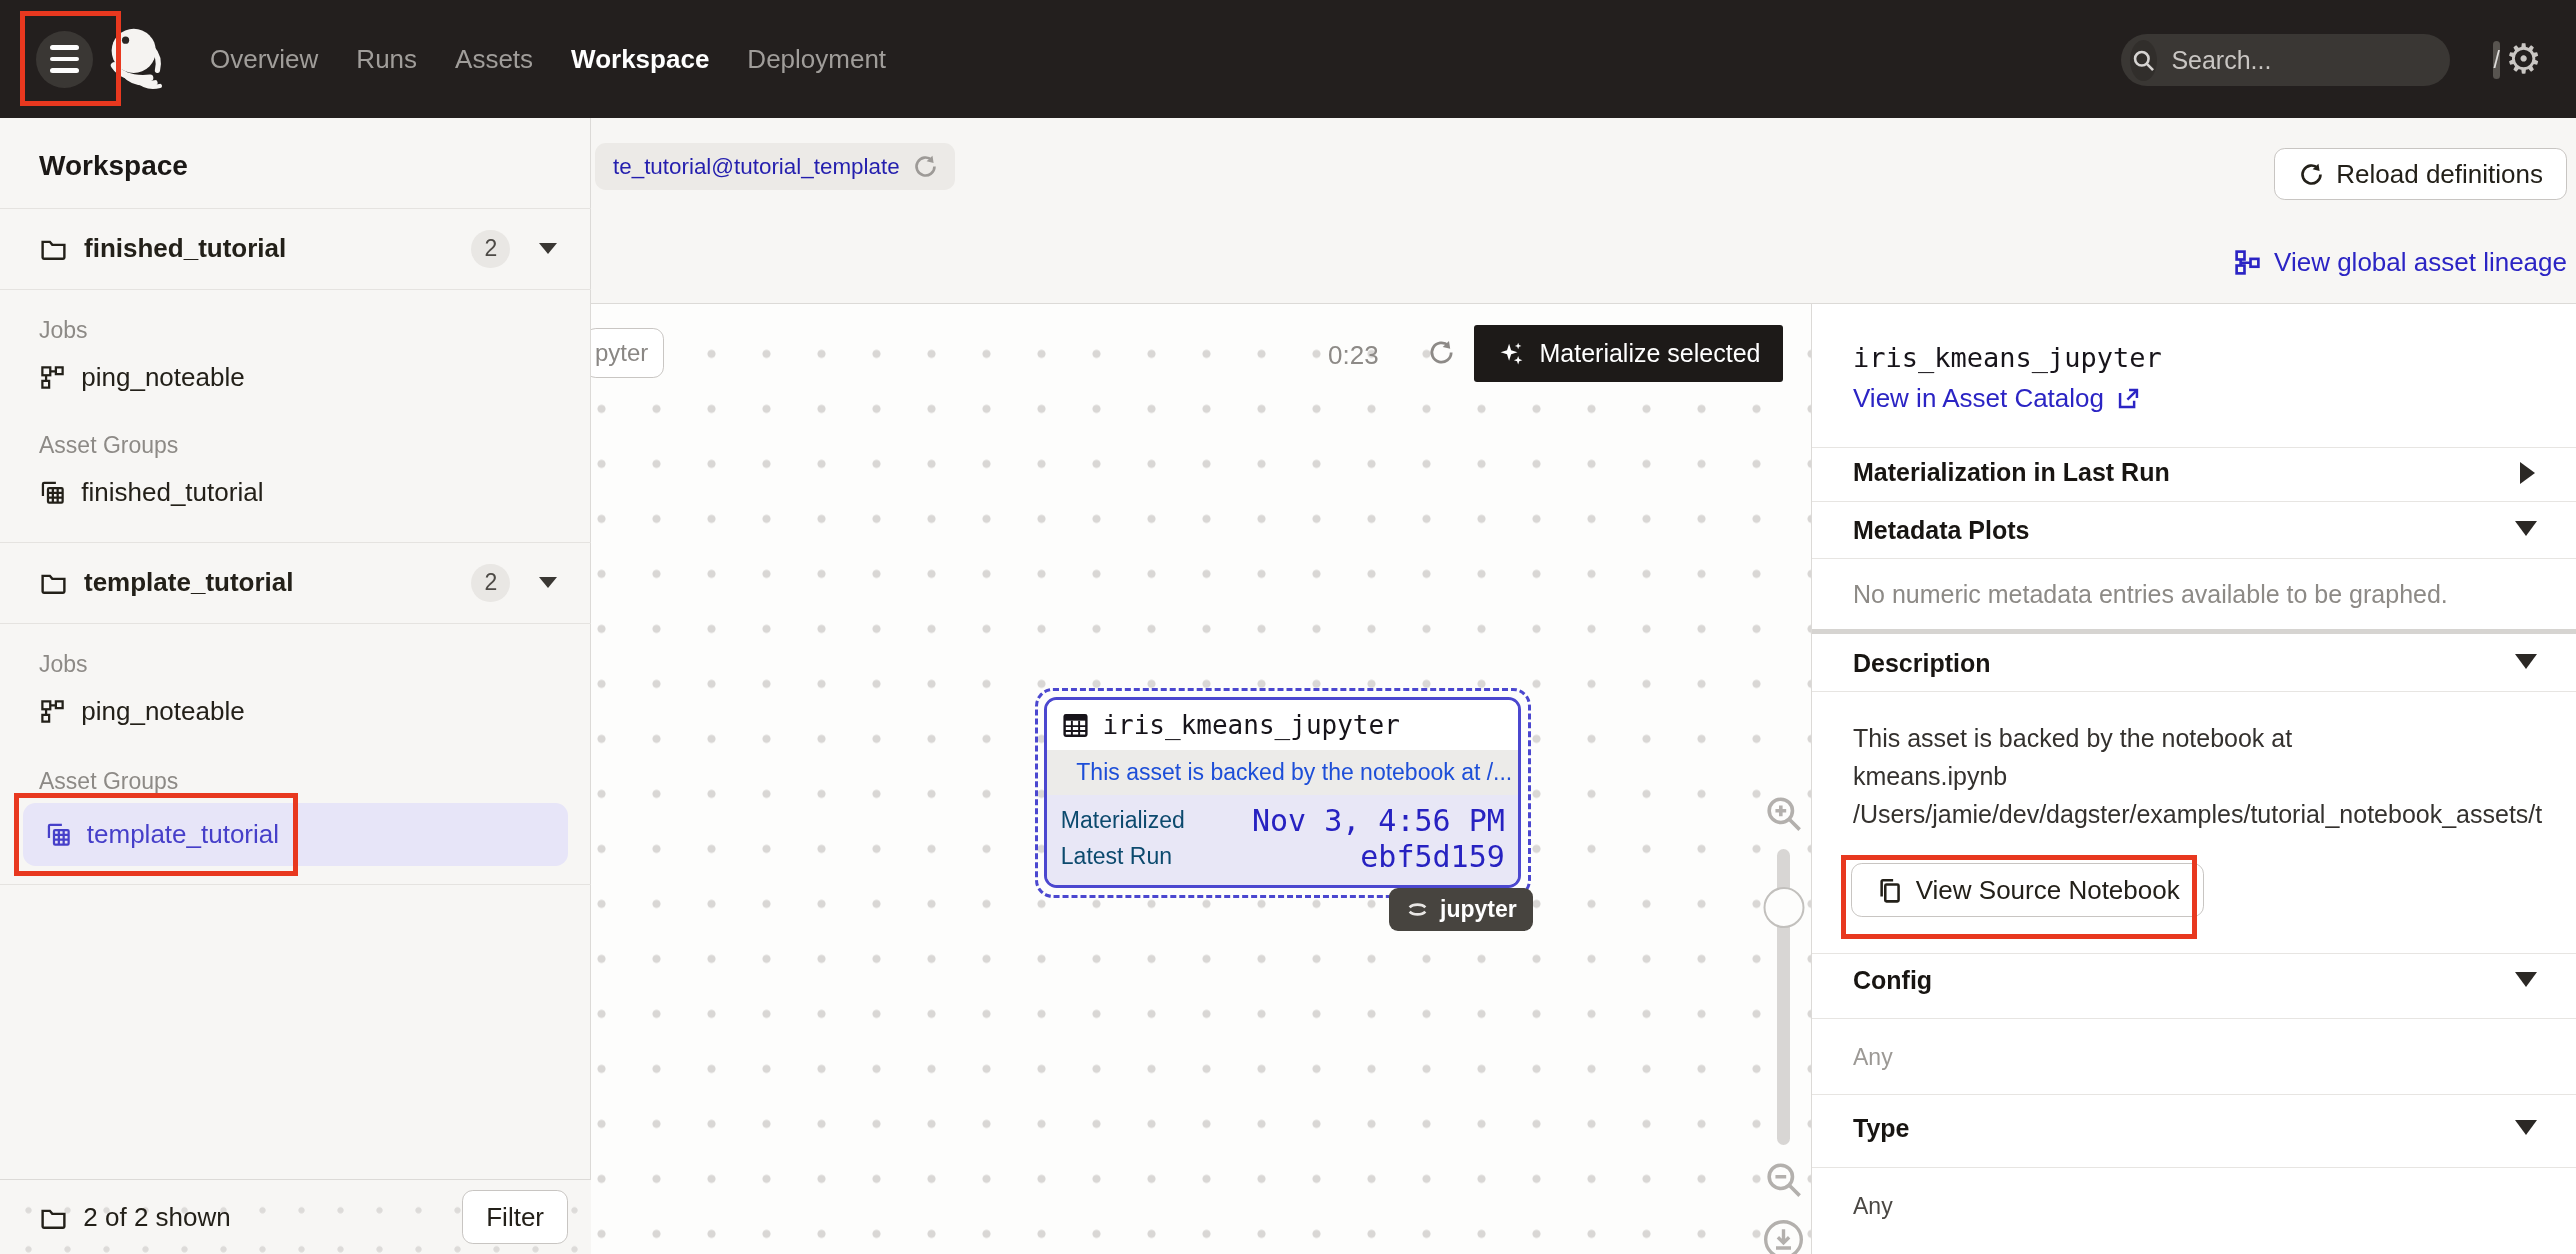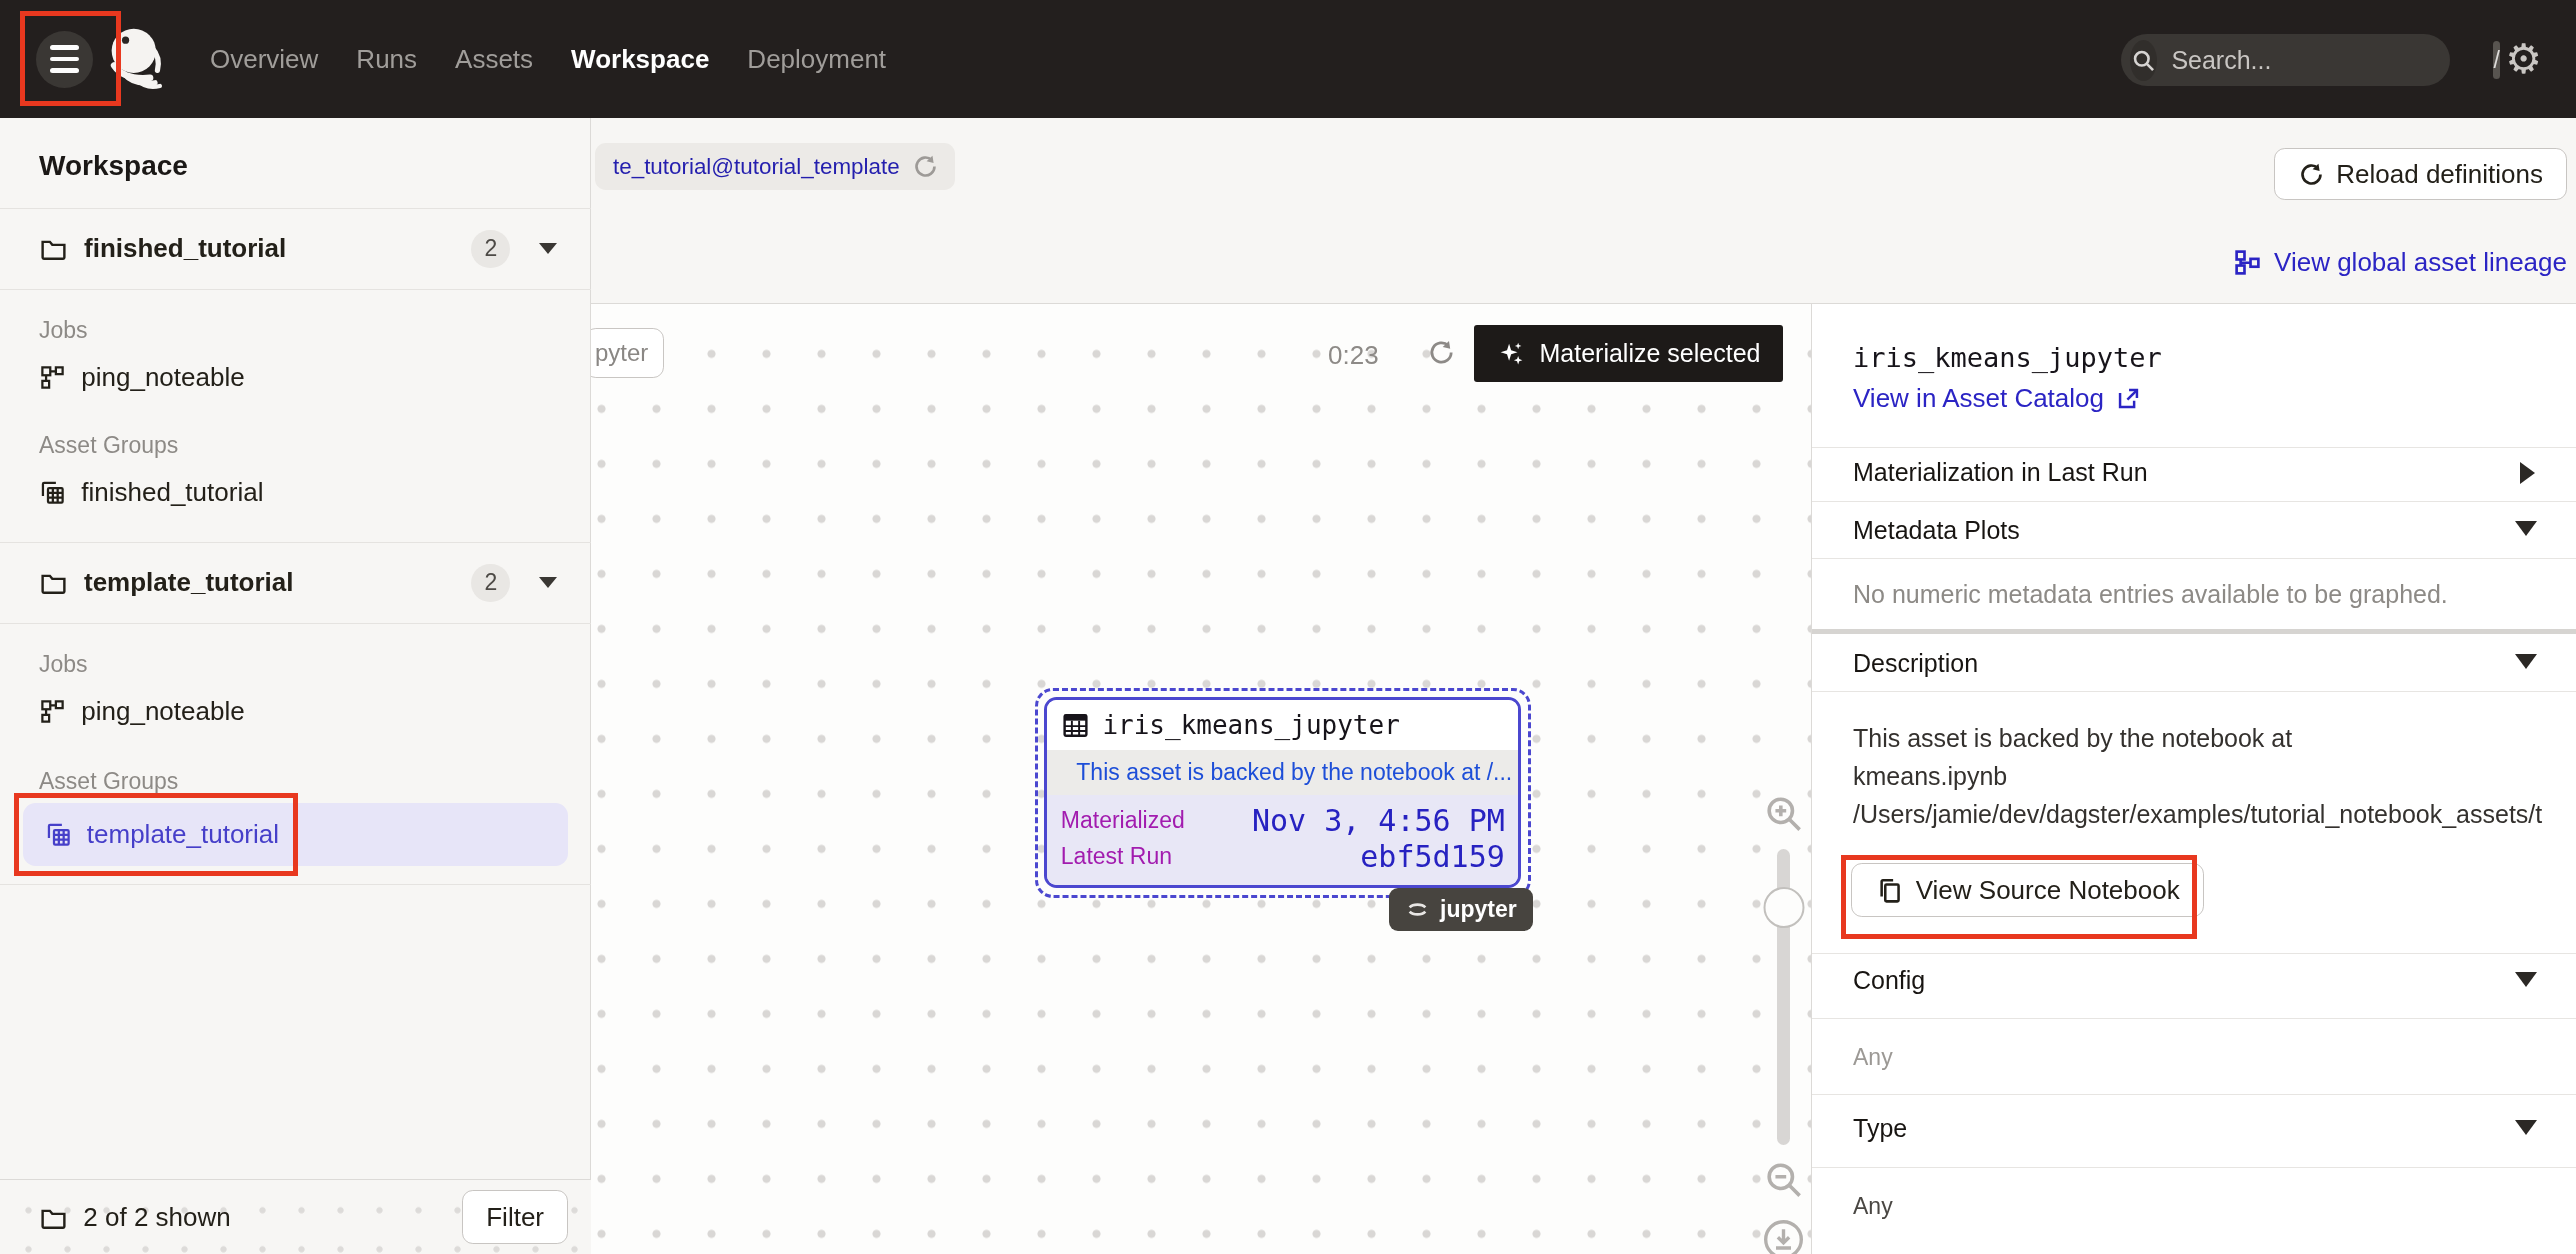--- a/index.html
+++ b/index.html
@@ -57,39 +57,39 @@
     border-radius:3px; color:#fff; font-size:25px; display:flex; align-items:center; gap:13.5px; cursor:pointer; }
 
   .node-outer { position:absolute; left:1035px; top:384px; border:3.6px dashed #4b47cf; border-radius:18px; padding:6.3px; }
   .node { width:477px; border:3.6px solid #4b47cf; border-radius:12.6px; background:#fff; overflow:hidden; }
   .node-head { height:50px; display:flex; align-items:center; gap:12.6px; padding:0 13.5px; background:#fff; }
   .node-head .t { font-size:26px; color:#17141a; }
   .node-desc { height:45px; line-height:45px; background:#ecebe9; color:#1d4ed8; font-size:23px;
     padding:0 29px; white-space:nowrap; overflow:hidden; }
   .node-stats { background:#e8e7f6; padding:7.2px 13.5px 10.8px; }
   .node-stats .row { display:flex; justify-content:space-between; align-items:center; height:36px; }
-  .node-stats .lbl { color:#a21caf; font-size:23px;text-align:right; }
+  .node-stats .lbl { color:#0c4a6e; font-size:23px;text-align:right; }
   .node-stats .val { color:#2722c1; font-size:30px; }
   .kind-tag { position:absolute; left:1389px; top:584px; height:43px; background:#47443f; border-radius:9px;
     color:#fff; font-size:23px; font-weight:700; display:flex; align-items:center; gap:10px; padding:0 16px; }
 
   .zoomcol { position:absolute; left:1752px; top:488px; width:63px; display:flex; flex-direction:column; align-items:center; }
   .z-icon { color:#b3b0ad; }
   .slider-track { width:12.6px; height:296px; background:#d8d6d4; border-radius:7.2px; margin:14.4px 0 12.6px; position:relative; }
   .slider-handle { position:absolute; left:50%; transform:translateX(-50%); top:38px; width:41px; height:41px;
     border-radius:50%; background:#fdfdfc; border:2.7px solid #c2c0bd; }
 
   
   .panel { position:absolute; left:1811px; top:304px; width:765px; height:951px; background:#fff;
     border-left:0.9px solid #dcdad7; z-index:2; }
   .panel .divider { position:absolute; left:0; width:765px; height:0.9px; background:#e7e5e2; }
   .panel .thickdiv { position:absolute; left:0; width:765px; height:5.4px; background:#d6d4d1; }
   .p-title { position:absolute; left:41px; top:38px; font-size:27px; color:#17141a; }
   .p-link { position:absolute; left:41px; top:79px; color:#2b24c4; font-size:26px; display:flex; align-items:center; gap:10.8px; cursor:pointer; }
-  .sec-head { position:absolute; left:41px; font-size:25px; font-weight:400; color:#181512; }
+  .sec-head { position:absolute; left:41px; font-size:25px; font-weight:700; color:#181512; }
   .caret-down { width:0; height:0; border-left:11.7px solid transparent; border-right:11.7px solid transparent;
     border-top:15.3px solid #2b2825; position:absolute; right:39px; }
   .caret-right { width:0; height:0; border-top:11.7px solid transparent; border-bottom:11.7px solid transparent;
     border-left:15.3px solid #2b2825; position:absolute; right:41px; }
   .p-gray { position:absolute; left:41px; color:#8d8a86; font-size:25px; }
   .p-desc { position:absolute; left:41px; top:415px; font-size:25px; color:#34312e; line-height:38px; }
   .vs-btn { position:absolute; left:39px; top:559px; height:54px; padding:0 23px; font-size:26px; }
   .p-any1 { position:absolute; left:41px; top:740px; color:#9c9995; font-size:23px; }
   .p-any2 { position:absolute; left:41px; top:889px; color:#4a4743; font-size:23px; }
 

